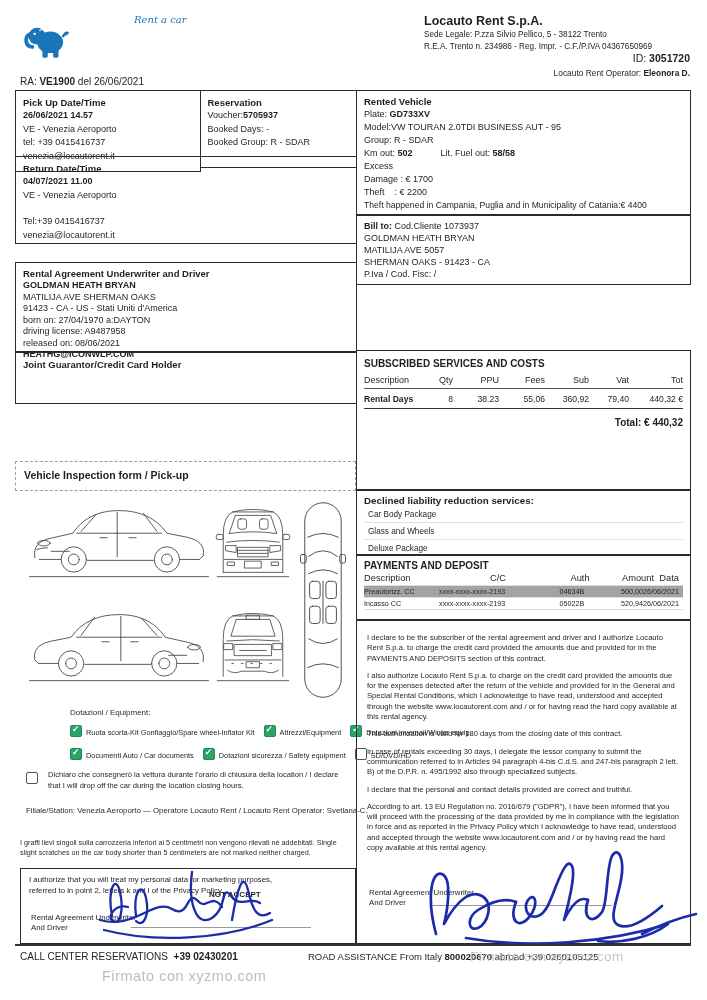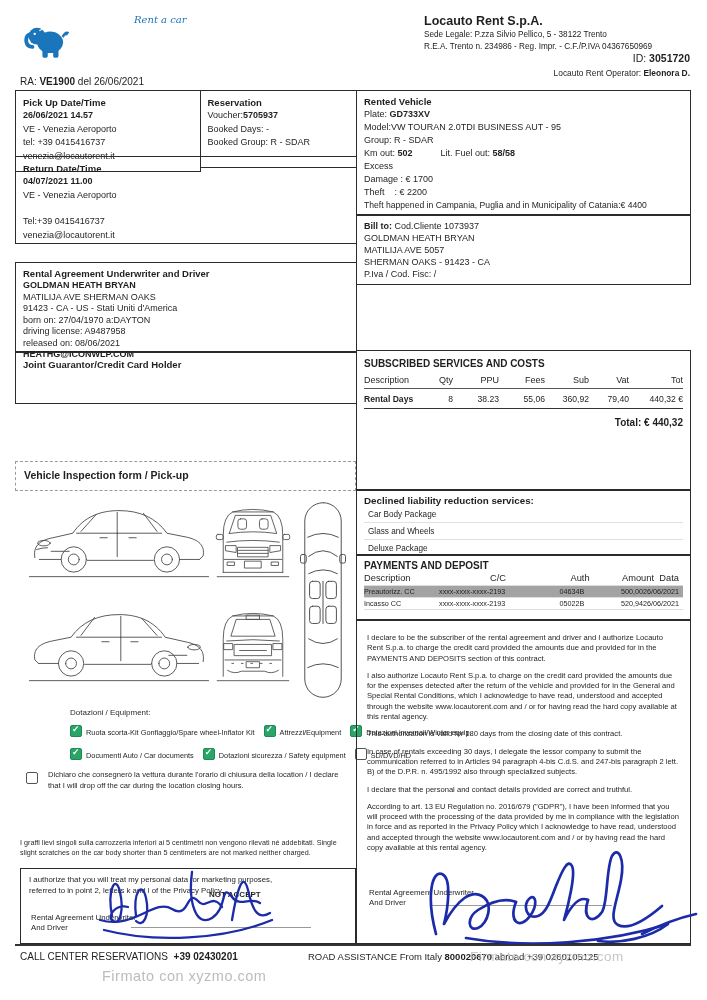--- a/index.html
+++ b/index.html
@@ -220,20 +220,21 @@
       <span><span class="cb checked"></span><span>Dotazioni sicurezza / Safety equipment</span></span>
       <span><span class="cb un"></span><span>SD/DVD/HD</span></span>
     </div>
   </div>
 
   <div class="abs" style="left:26px;top:770px;width:326px;display:flex;gap:6px;">
     <span class="cb un" style="flex:0 0 auto;margin-top:2px;"></span>
     <span style="font-size:7.6px;line-height:10.5px;">Dichiaro che consegnerò la vettura durante l'orario di chiusura della location / I declare that I will drop off the car during the location closing hours.</span>
   </div>
 
+  <div class="abs" style="left:26px;top:806px;font-size:7.8px;color:#2a2a2a;">Filiale/Station: Venezia Aeroporto  — Operatore Locauto Rent / Locauto Rent Operator: Svetlana-C.</div>
 
   <div class="abs" style="left:20px;top:838px;width:334px;font-size:7.2px;line-height:10px;color:#2a2a2a;">I graffi lievi singoli sulla carrozzeria inferiori ai 5 centimetri non vengono rilevati né addebitati.  Single slight scratches on the car body shorter than 5 centimeters are not marked neither charged.</div>
 
   <div class="box" style="left:20px;top:868px;width:336px;height:76px;padding:6px 8px;">
     <div style="font-size:7.8px;line-height:10.5px;width:250px;">I authorize that you will treat my personal data for marketing purposes, referred to in point 2, letters k and l of the Privacy Policy.</div>
     <div class="abs b" style="left:188px;top:21px;font-size:8px;">NOT ACCEPT</div>
     <div class="abs" style="left:10px;top:44px;font-size:7.8px;line-height:10px;">
       <div>Rental Agreement Underwriter</div>
       <div>And Driver</div>
     </div>

